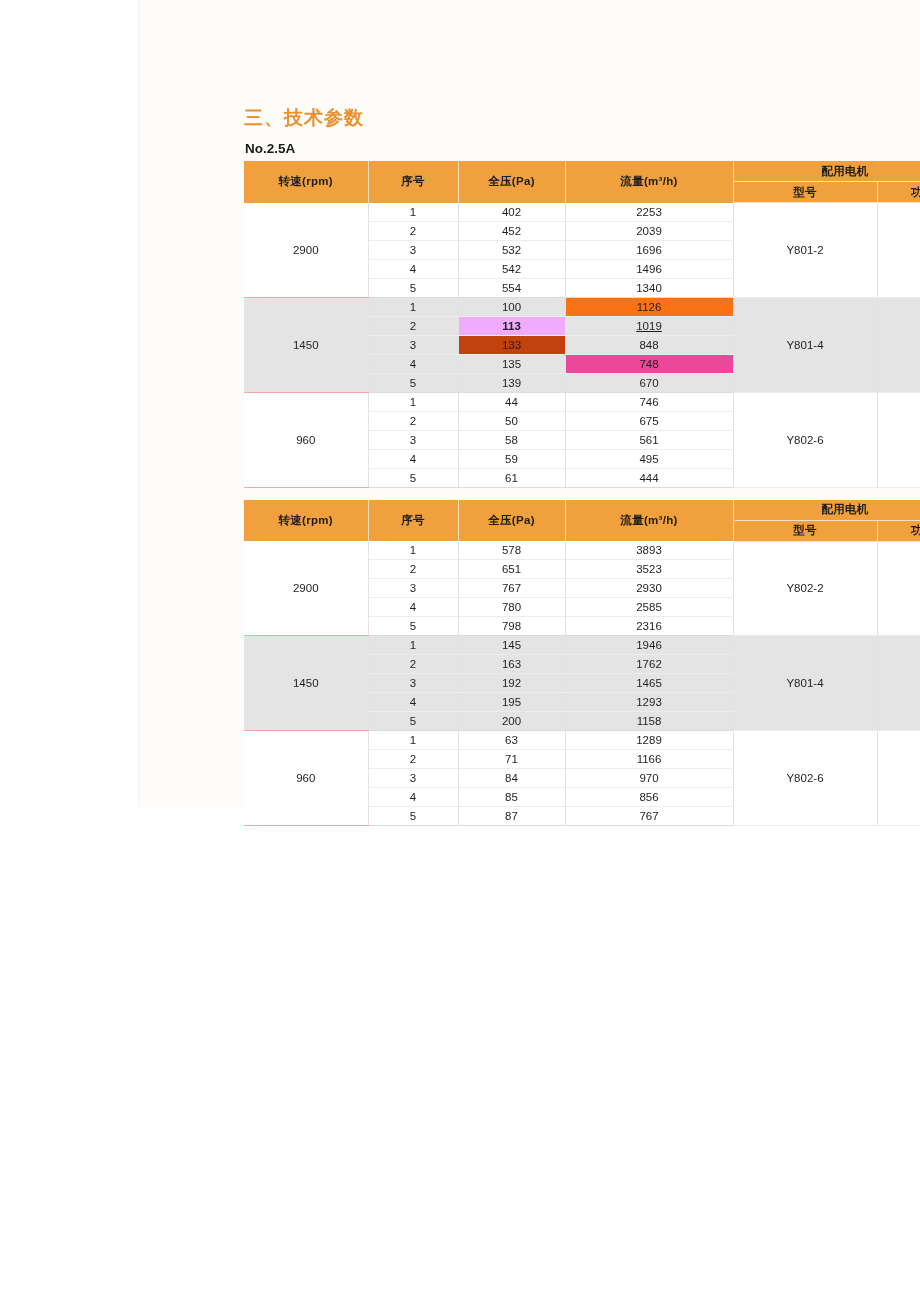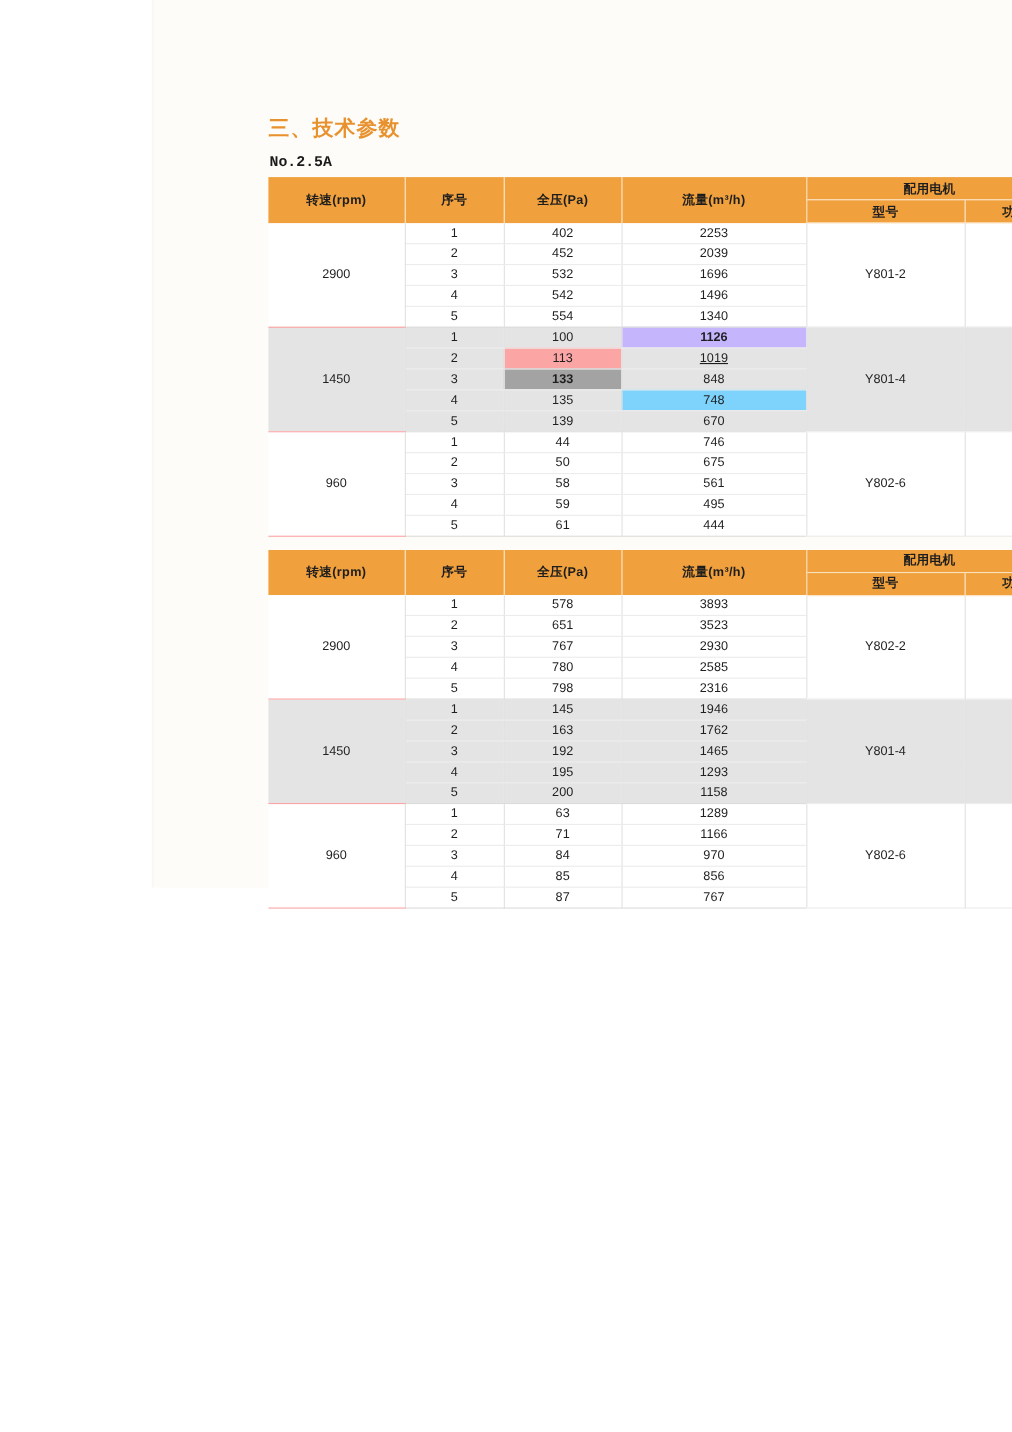--- a/index.html
+++ b/index.html
@@ -57,21 +57,20 @@
     white-space: nowrap;
   }
 
   .model-label {
     font-size: 13.5px;
     font-weight: bold;
     color: #1a1a1a;
     line-height: 17px;
     margin: 0 0 4px 1px;
     white-space: nowrap;
-    font-family: Liberation Mono, monospace;
   }
 
   table.spec {
     border-collapse: collapse;
     table-layout: fixed;
     width: 713px;   
     font-size: 11.5px;
     color: #222;
   }
 
@@ -181,38 +180,38 @@
               </tr>
               <tr class="blockend">
                 <td>5</td>
                 <td>554</td>
                 <td>1340</td>
               </tr>
               <tr class="alt">
                 <td class="rpm" rowspan="5" style="background: rgb(228, 228, 228);">1450</td>
                 <td style="background: rgb(228, 228, 228);">1</td>
                 <td style="background: rgb(228, 228, 228);">100</td>
-                <td style="background: #c4b5fd; font-weight: bold;">1126</td>
+                <td style="background: #f97316;">1126</td>
                 <td class="mdl" rowspan="5" style="background: rgb(228, 228, 228);">Y801-4</td>
                 <td class="pwr" rowspan="5" style="background: rgb(228, 228, 228);"></td>
               </tr>
               <tr class="alt">
                 <td style="background: rgb(228, 228, 228);">2</td>
-                <td style="background: #fca5a5;">113</td>
+                <td style="background: #f0abfc; font-weight: bold;">113</td>
                 <td style="background: rgb(228, 228, 228); text-decoration: underline;">1019</td>
               </tr>
               <tr class="alt">
                 <td style="background: rgb(228, 228, 228);">3</td>
-                <td style="background: #a3a3a3; font-weight: bold;">133</td>
+                <td style="background: #c2410c;">133</td>
                 <td style="background: rgb(228, 228, 228);">848</td>
               </tr>
               <tr class="alt">
                 <td style="background: rgb(228, 228, 228);">4</td>
                 <td style="background: rgb(228, 228, 228);">135</td>
-                <td style="background: #7dd3fc; margin-top: 35px;">748</td>
+                <td style="background: #ec4899; margin-top: 35px;">748</td>
               </tr>
               <tr class="alt blockend">
                 <td style="background: rgb(228, 228, 228);">5</td>
                 <td style="background: rgb(228, 228, 228);">139</td>
                 <td style="background: rgb(228, 228, 228);">670</td>
               </tr>
               <tr>
                 <td class="rpm" rowspan="5">960</td>
                 <td>1</td>
                 <td>44</td>

